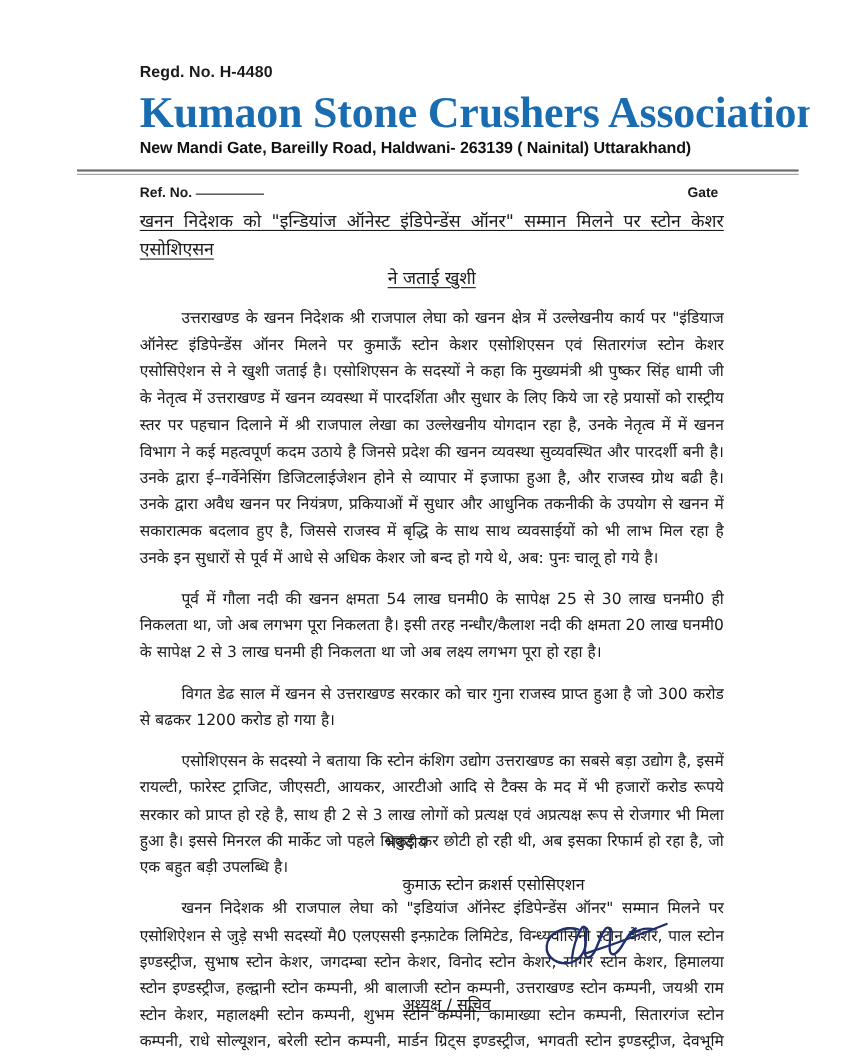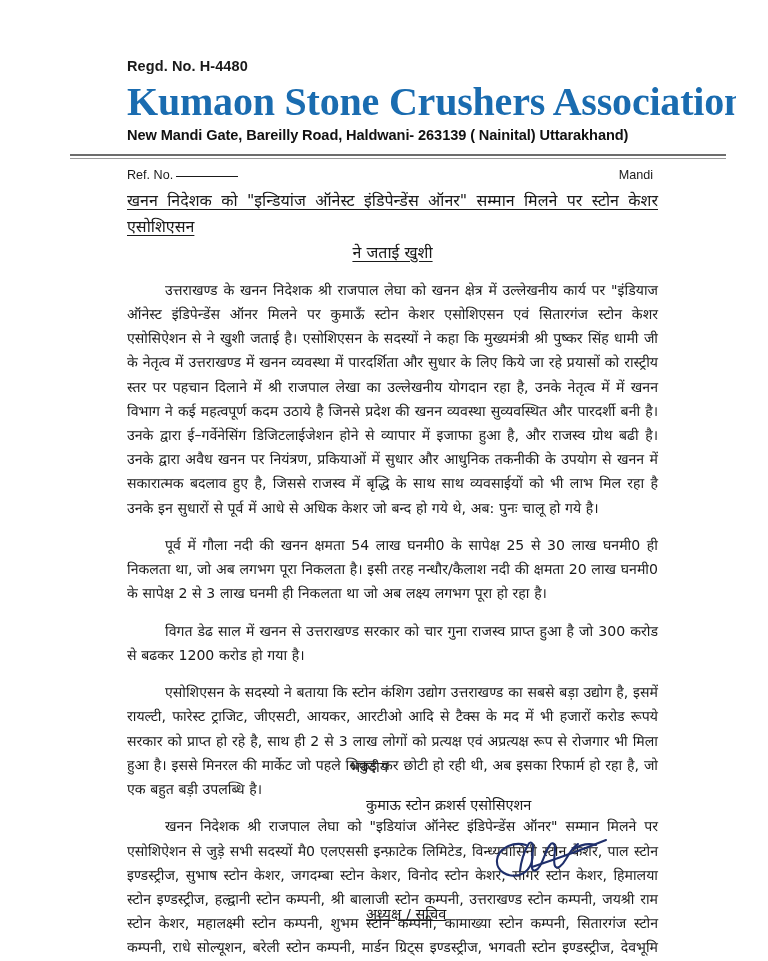--- a/index.html
+++ b/index.html
@@ -72,21 +72,21 @@
   }
 
   
   .refdate {
     display: flex;
     justify-content: space-between;
     align-items: baseline;
     padding: 9px 83px 0 95px;
     font-family: "Liberation Sans", "DejaVu Sans", sans-serif;
     font-size: 12.6px;
-    font-weight: normal;
+    font-weight: bold;
     color: #1a1a1a;
   }
   .ref-no {
     white-space: nowrap;
   }
   .ref-rule {
     display: inline-block;
     width: 62px;
     border-bottom: 1.4px solid #1a1a1a;
     margin-left: 3px;
@@ -182,21 +182,21 @@
     <div class="org-address">New Mandi Gate, Bareilly Road, Haldwani- 263139 ( Nainital) Uttarakhand)</div>
   </div>
 
   <div class="rule-wrap">
     <div class="rule-thick"></div>
     <div class="rule-thin"></div>
   </div>
 
   <div class="refdate">
     <div class="ref-no"><span>Ref. No.</span><span class="ref-rule"></span></div>
-    <div class="date-label">Mandi</div>
+    <div class="date-label">Gate</div>
   </div>
 
   <div class="body-area">
 
     <div class="doc-title">
       <span class="line1 u">खनन निदेशक को "इन्डियांज ऑनेस्ट इंडिपेन्डेंस ऑनर" सम्मान मिलने पर स्टोन केशर एसोशिएसन</span>
       <span class="line2 u">ने जताई खुशी</span>
     </div>
 
     <p class="para">उत्तराखण्ड के खनन निदेशक श्री राजपाल लेघा को खनन क्षेत्र में उल्लेखनीय कार्य पर "इंडियाज ऑनेस्ट इंडिपेन्डेंस ऑनर मिलने पर कुमाऊँ स्टोन केशर एसोशिएसन एवं सितारगंज स्टोन केशर एसोसिऐशन से ने खुशी जताई है। एसोशिएसन के सदस्यों ने कहा कि मुख्यमंत्री श्री पुष्कर सिंह धामी जी के नेतृत्व में उत्तराखण्ड में खनन व्यवस्था में पारदर्शिता और सुधार के लिए किये जा रहे प्रयासों को रास्ट्रीय स्तर पर पहचान दिलाने में श्री राजपाल लेखा का उल्लेखनीय योगदान रहा है, उनके नेतृत्व में में खनन विभाग ने कई महत्वपूर्ण कदम उठाये है जिनसे प्रदेश की खनन व्यवस्था सुव्यवस्थित और पारदर्शी बनी है। उनके द्वारा ई–गर्वेनेसिंग डिजिटलाईजेशन होने से व्यापार में इजाफा हुआ है, और राजस्व ग्रोथ बढी है। उनके द्वारा अवैध खनन पर नियंत्रण, प्रकियाओं में सुधार और आधुनिक तकनीकी के उपयोग से खनन में सकारात्मक बदलाव हुए है, जिससे राजस्व में बृद्धि के साथ साथ व्यवसाईयों को भी लाभ मिल रहा है उनके इन सुधारों से पूर्व में आधे से अधिक केशर जो बन्द हो गये थे, अब: पुनः चालू हो गये है।</p>

